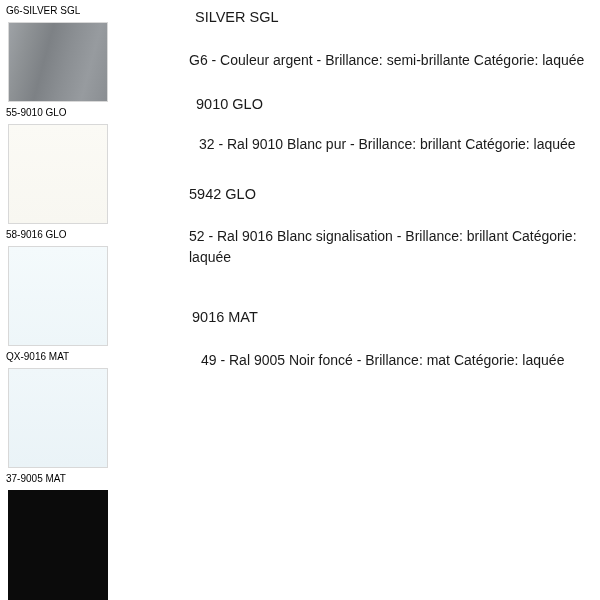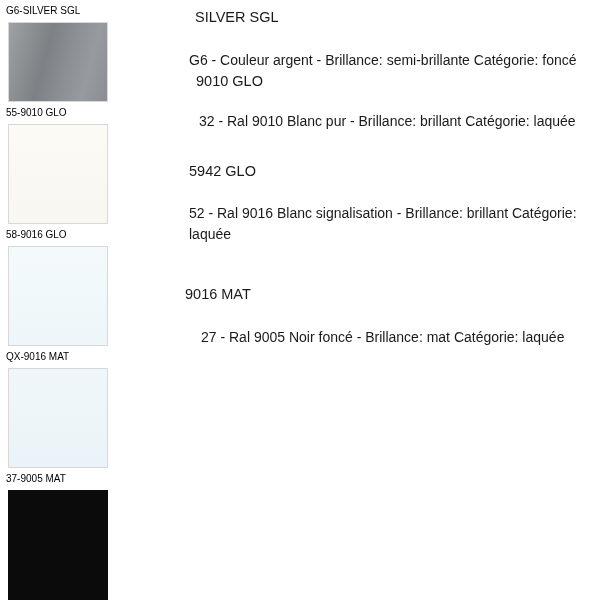--- a/index.html
+++ b/index.html
@@ -78,27 +78,27 @@
   .entry-desc {
     font-size: 14px;
     line-height: 21px;
     color: #1a1a1a;
     max-width: 400px;
   }
   
   .e0 .entry-title { margin-left: 15px; margin-top: 3px; }
   .e0 .entry-desc  { margin-left: 9px; margin-top: 21px; }
 
-  .e1 .entry-title { margin-left: 16px; }
+  .e1 .entry-title { margin-left: 16px; margin-top: 23px; }
   .e1 .entry-desc  { margin-left: 19px; margin-top: 18px; }
 
   .e2 .entry-title { margin-left: 9px; margin-top: 29px; }
   .e2 .entry-desc  { margin-left: 9px; margin-top: 20px; }
 
-  .e3 .entry-title { margin-left: 5px; margin-top: 39px; }
+  .e3 .entry-title { margin-left: 12px; margin-top: 39px; }
   .e3 .entry-desc  { margin-left: 15px; margin-top: 20px; }
 
   .e4 .entry-title { margin-left: 23px; margin-top: 36px; }
   .e4 .entry-desc  { margin-left: 21px; margin-top: 21px; }
 </style>
 </head>
 <body>
 
 <div class="swatch-list">
 
@@ -126,34 +126,34 @@
     <div class="swatch-label">37-9005 MAT</div>
     <div class="swatch-chip chip-black"></div>
   </div>
 
 </div>
 
 <div class="entries">
 
   <div class="entry e0">
     <div class="entry-title">SILVER SGL</div>
-    <div class="entry-desc">G6 - Couleur argent -  Brillance: semi-brillante  Catégorie: foncé</div>
+    <div class="entry-desc">G6 - Couleur argent -  Brillance: semi-brillante  Catégorie: laquée</div>
   </div>
 
   <div class="entry e1">
     <div class="entry-title">9010 GLO</div>
     <div class="entry-desc">32 - Ral 9010 Blanc pur -  Brillance: brillant  Catégorie: laquée</div>
   </div>
 
   <div class="entry e2">
     <div class="entry-title">5942 GLO</div>
     <div class="entry-desc">52 - Ral 9016 Blanc signalisation -  Brillance: brillant  Catégorie: laquée</div>
   </div>
 
   <div class="entry e3">
     <div class="entry-title">9016 MAT</div>
   </div>
 
   <div class="entry e4">
-    <div class="entry-desc">27 - Ral 9005 Noir foncé -  Brillance: mat  Catégorie: laquée</div>
+    <div class="entry-desc">49 - Ral 9005 Noir foncé -  Brillance: mat  Catégorie: laquée</div>
   </div>
 
 </div>
 
 </body></html>

